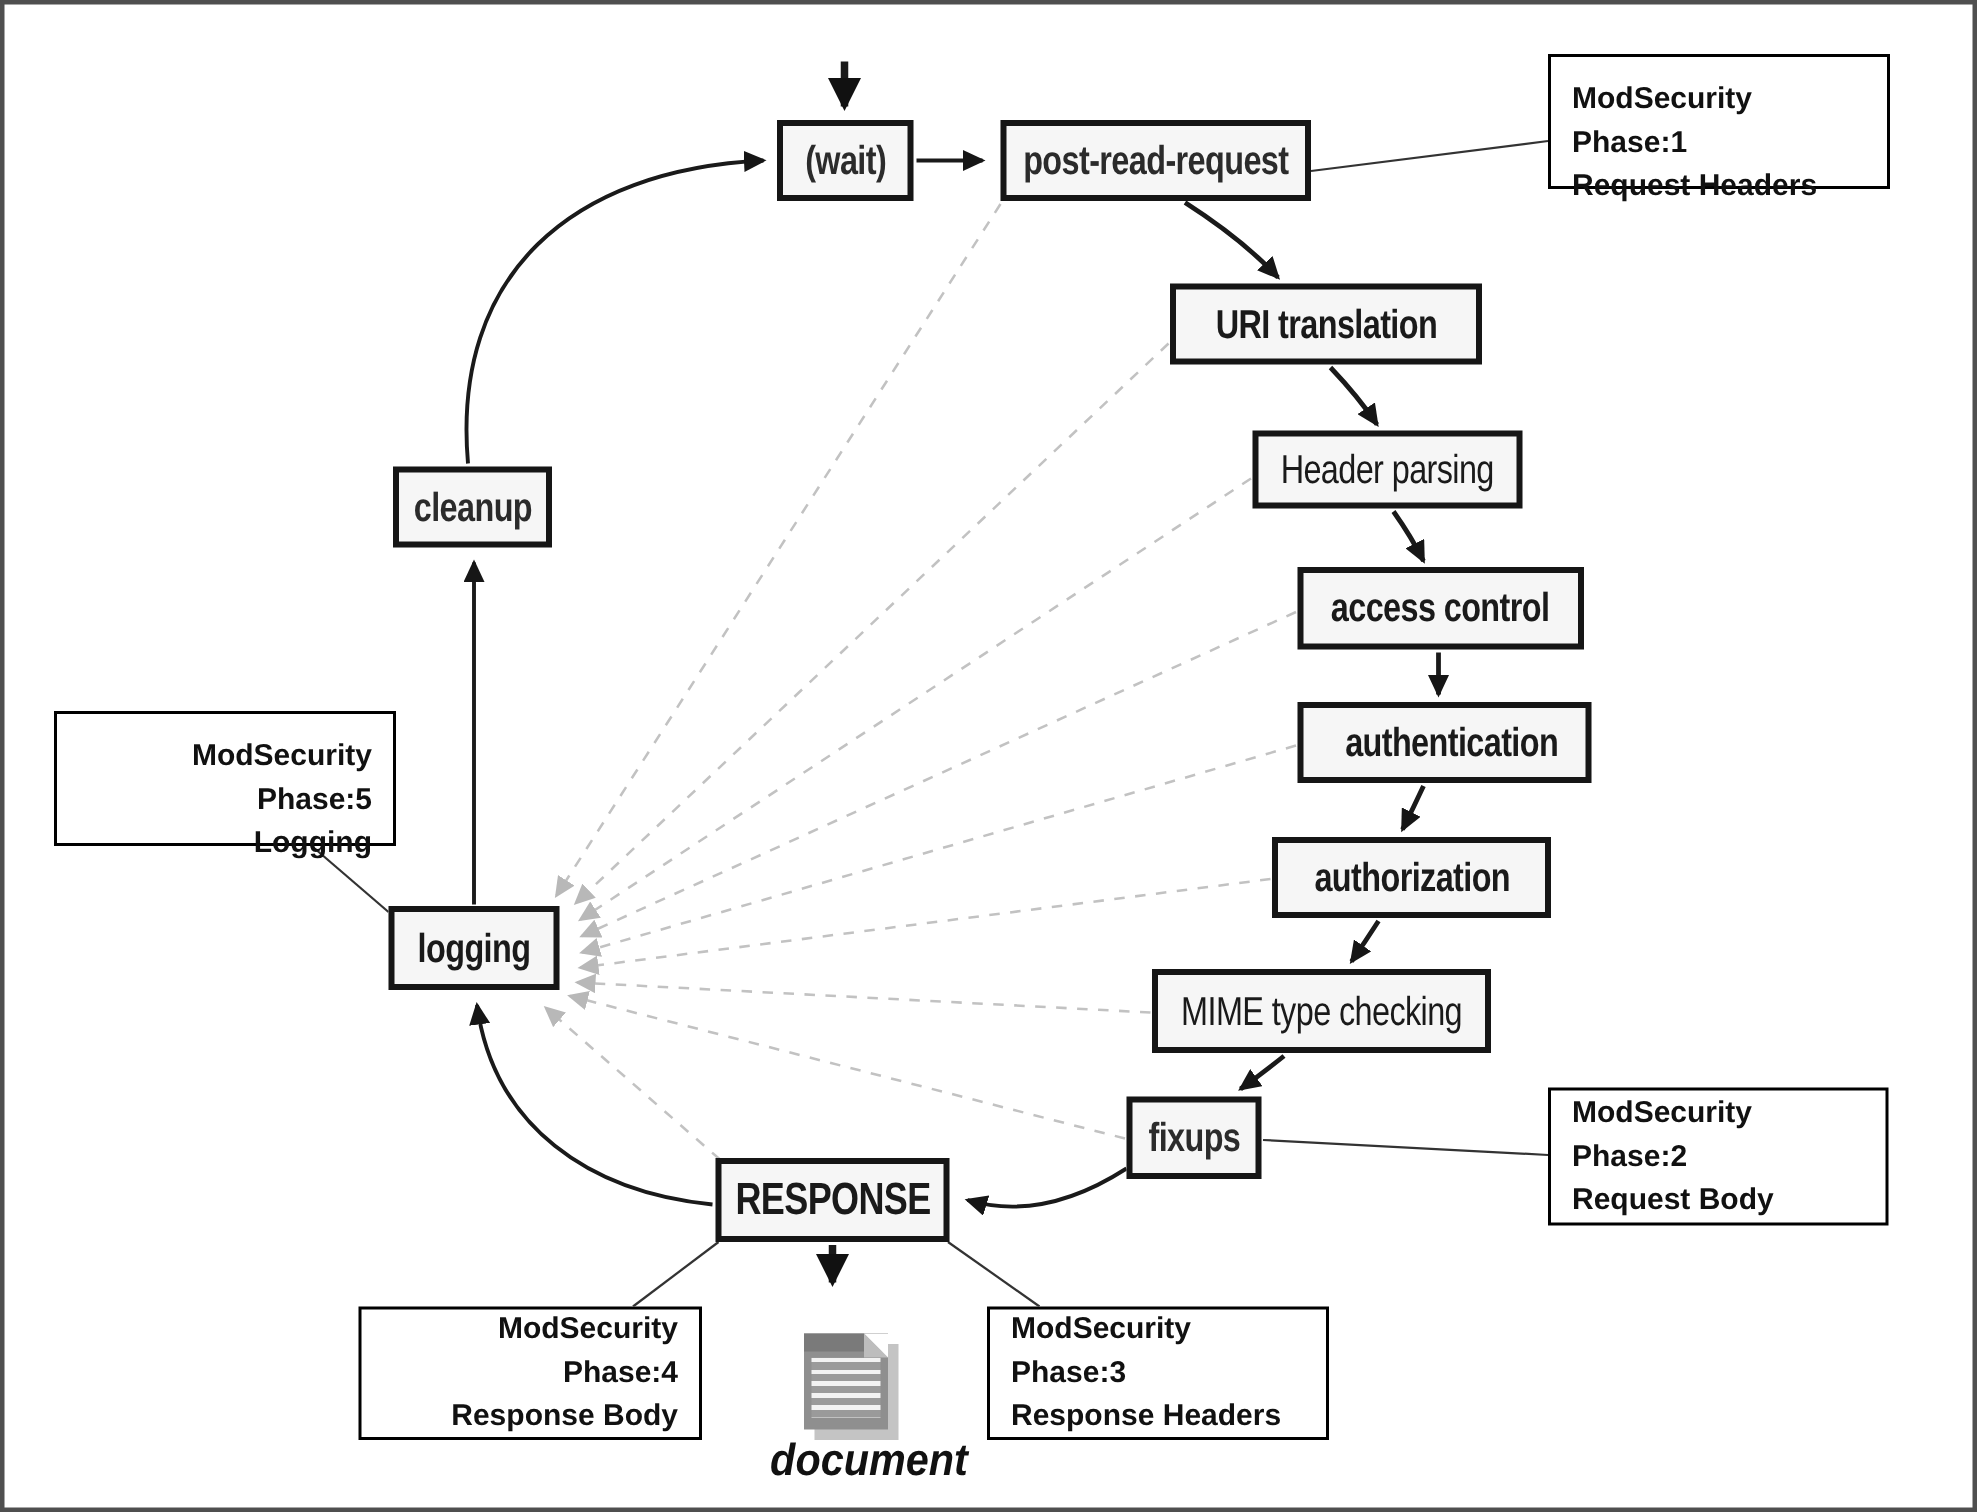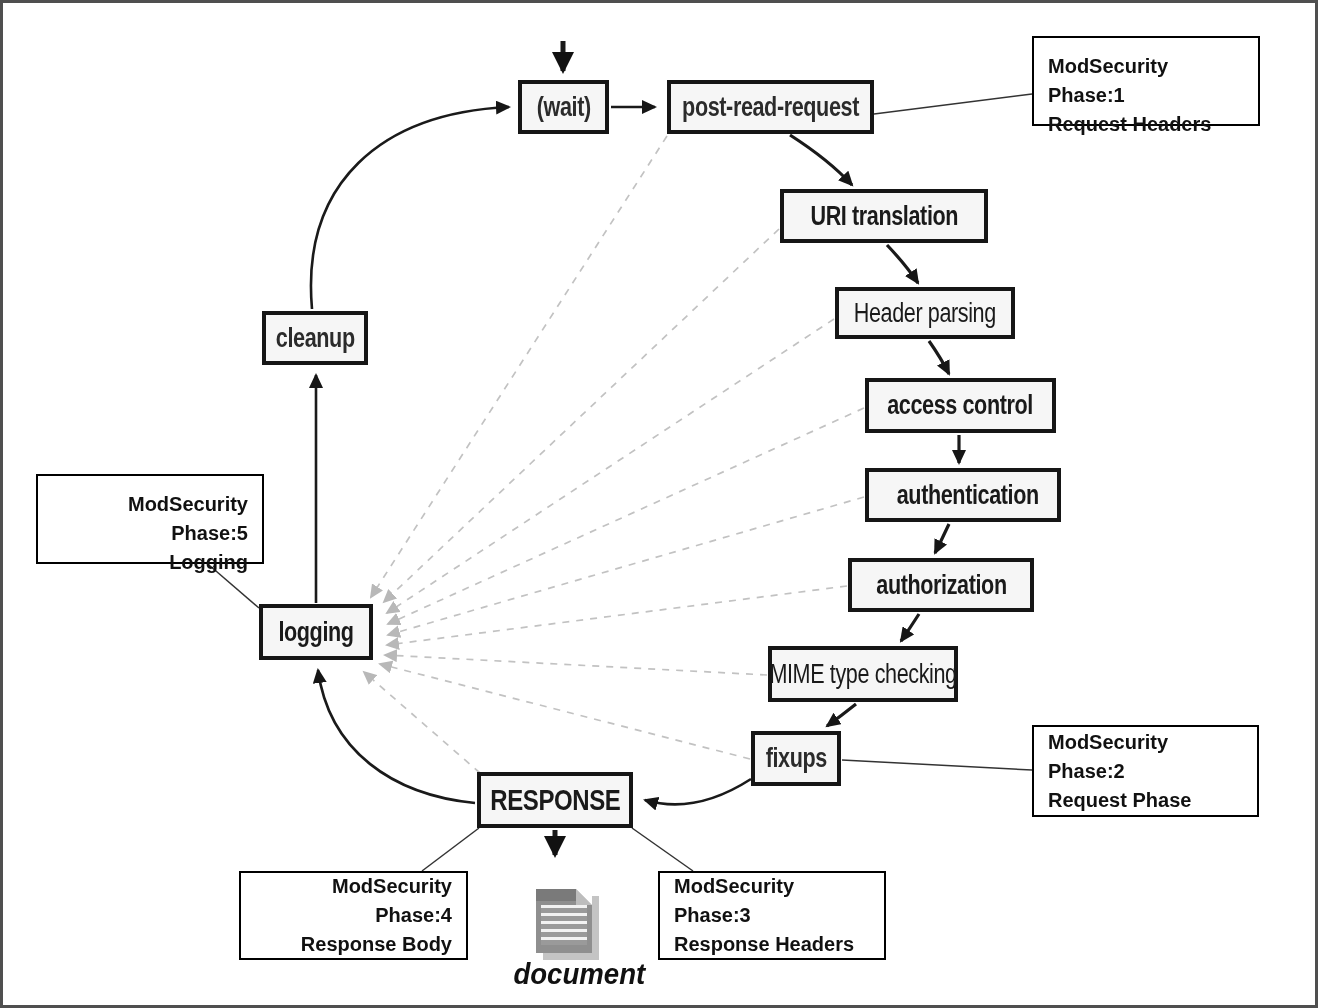--- a/index.html
+++ b/index.html
@@ -146,21 +146,21 @@
   </div>
   <div class="node heavy" style="left:862px;top:375px;width:191px;height:55px;">
     <span class="lbl">access control</span>
   </div>
   <div class="node heavy" style="left:862px;top:465px;width:196px;height:54px;justify-content:flex-end;">
     <span class="lbl">authentication</span>
   </div>
   <div class="node heavy" style="left:845px;top:555px;width:186px;height:54px;">
     <span class="lbl">authorization</span>
   </div>
-  <div class="node light" style="left:765px;top:643px;width:190px;height:56px;">
+  <div class="node light" style="left:765px;top:643px;width:226px;height:56px;">
     <span class="lbl">MIME type checking</span>
   </div>
   <div class="node medium" style="left:748px;top:728px;width:90px;height:55px;">
     <span class="lbl">fixups</span>
   </div>
   <div class="node heavy" style="left:474px;top:769px;width:156px;height:56px;">
     <span class="lbl" style="font-size:30px;">RESPONSE</span>
   </div>
   <div class="node heavy" style="left:256px;top:601px;width:114px;height:56px;">
     <span class="lbl">logging</span>
@@ -168,21 +168,21 @@
   <div class="node medium" style="left:259px;top:308px;width:106px;height:54px;text-align:center;">
     <span class="lbl">cleanup</span>
   </div>
 
   <div class="note" style="left:1029px;top:33px;width:228px;height:90px;">
     <div>ModSecurity Phase:1</div>
     <div>Request Headers</div>
   </div>
   <div class="note mid" style="left:1029px;top:722px;width:227px;height:92px;">
     <div>ModSecurity Phase:2</div>
-    <div>Request Phase</div>
+    <div>Request Body</div>
   </div>
   <div class="note mid" style="left:655px;top:868px;width:228px;height:89px;">
     <div>ModSecurity Phase:3</div>
     <div>Response Headers</div>
   </div>
   <div class="note mid right" style="left:236px;top:868px;width:229px;height:89px;">
     <div>ModSecurity Phase:4</div>
     <div>Response Body</div>
   </div>
   <div class="note right" style="left:33px;top:471px;width:228px;height:90px;">

